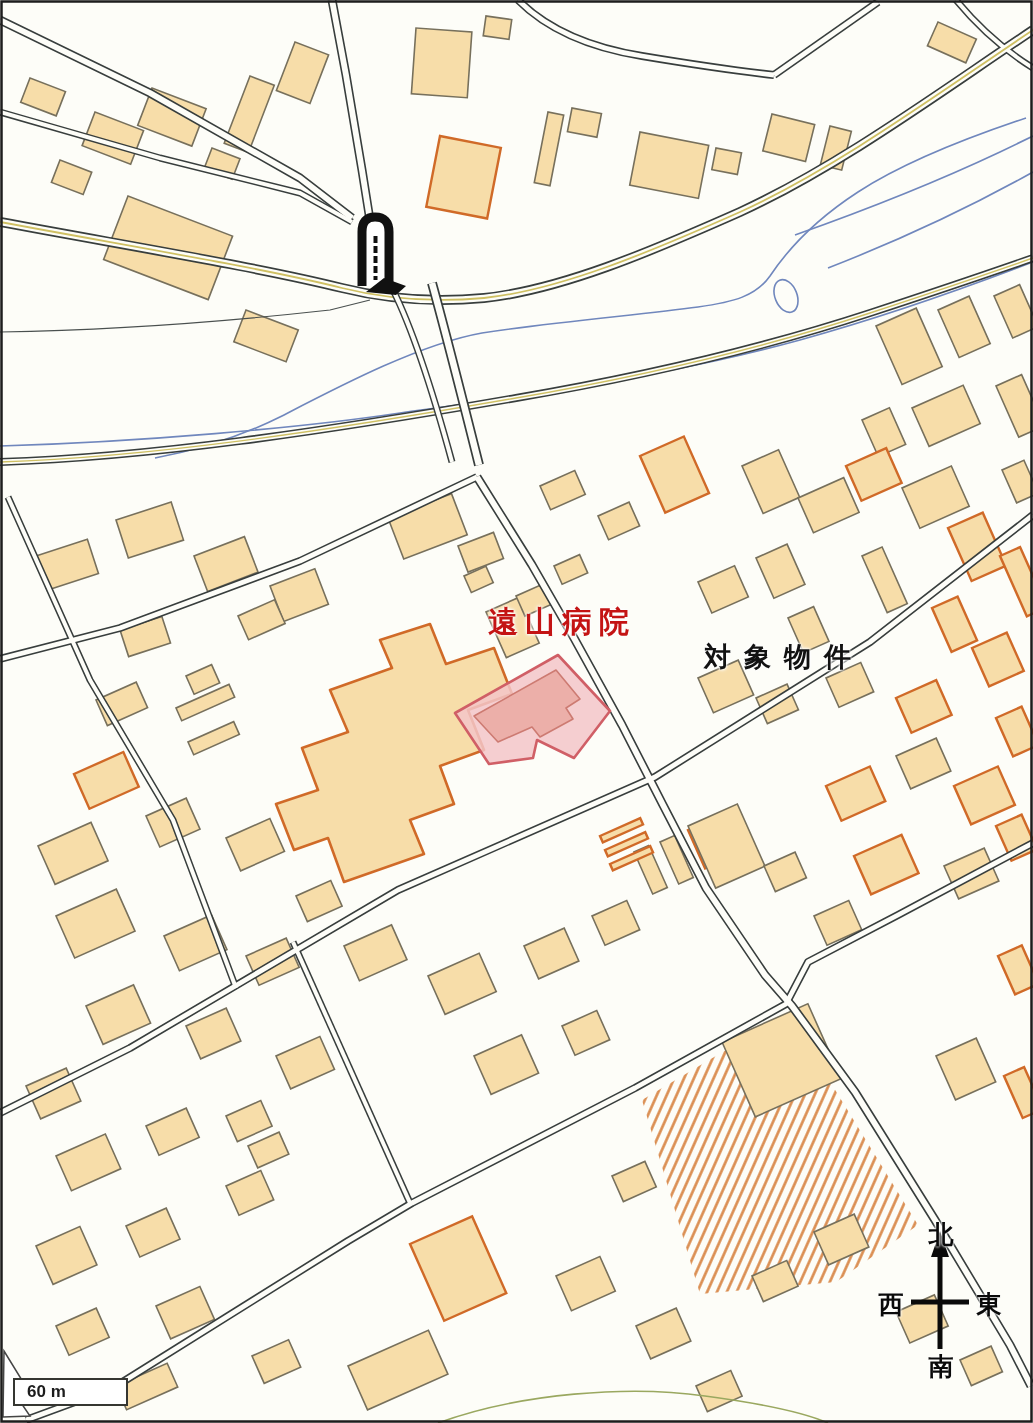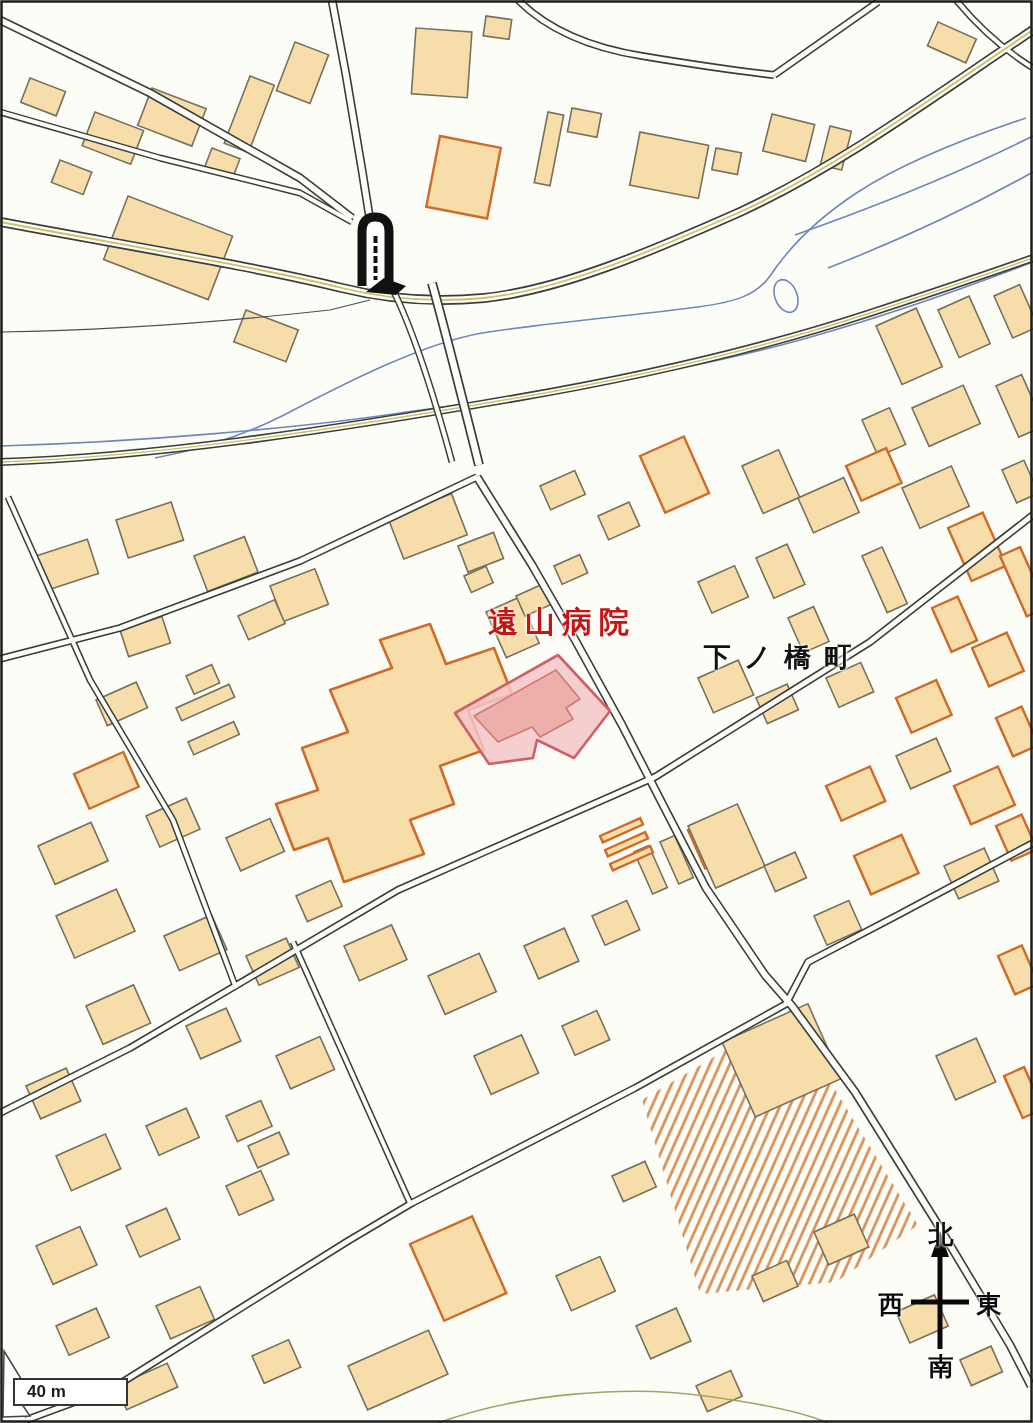--- a/index.html
+++ b/index.html
@@ -258,23 +258,23 @@
     <polygon points="940,1231 931,1257 949,1257" fill="#0a0a0a" stroke="none"></polygon>
     <line x1="911" y1="1302" x2="969" y2="1302" stroke-width="5"></line>
   </g>
 
   <path d="M 4 1351 L 28 1390 L 15 1394 L 30 1416 L 3 1417 Z" fill="#ffffff" stroke="#454545" stroke-width="1.5"></path>
 
   <rect x="1.5" y="1.5" width="1030" height="1420" fill="none" stroke="#1d1d1d" stroke-width="2.5"></rect>
 </svg>
 
 <div class="lbl subject">遠山病院</div>
-<div class="lbl district">下ノ橋町</div>
+<div class="lbl district">対象物件</div>
 
 <div class="cdir cn">北</div>
 <div class="cdir cs">南</div>
 <div class="cdir cw">西</div>
 <div class="cdir ce">東</div>
 
 <div class="scalebar">
-  <span>40 m</span>
+  <span>60 m</span>
 </div>
 </div>
 
 </body></html>

